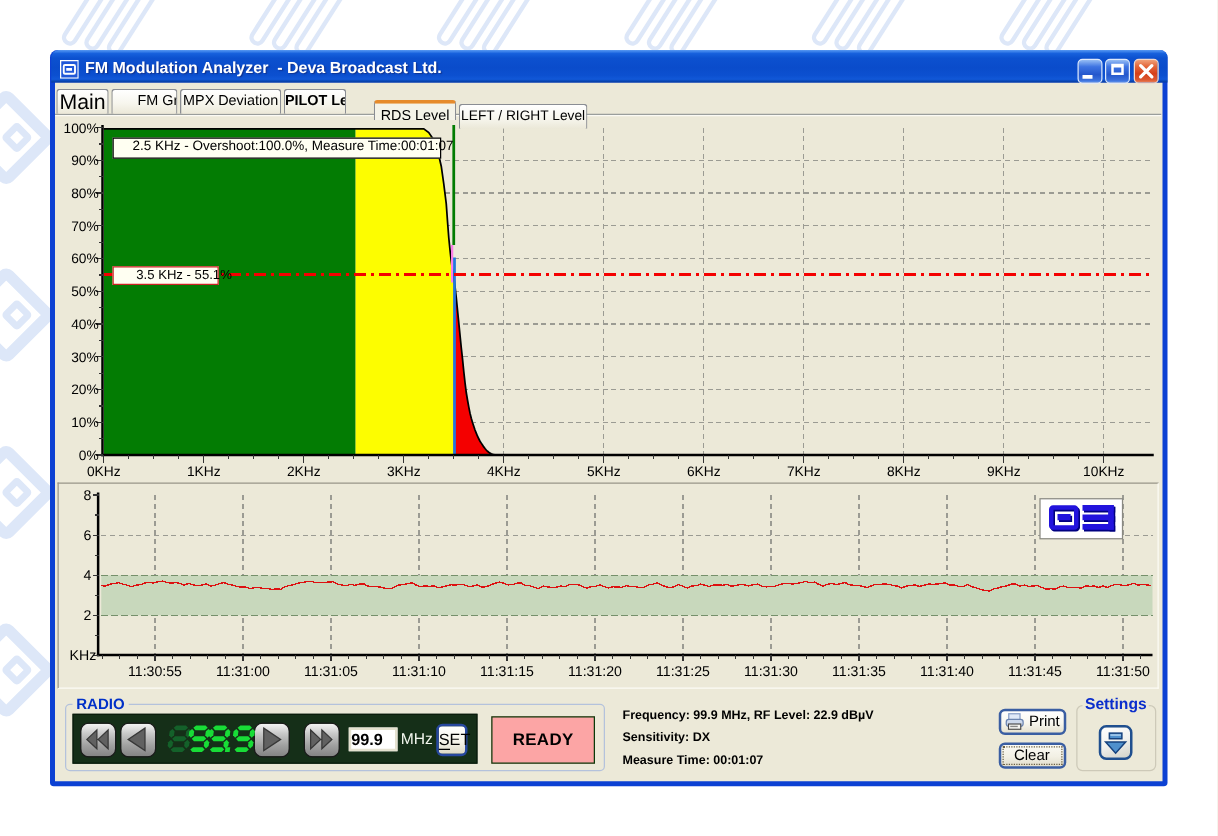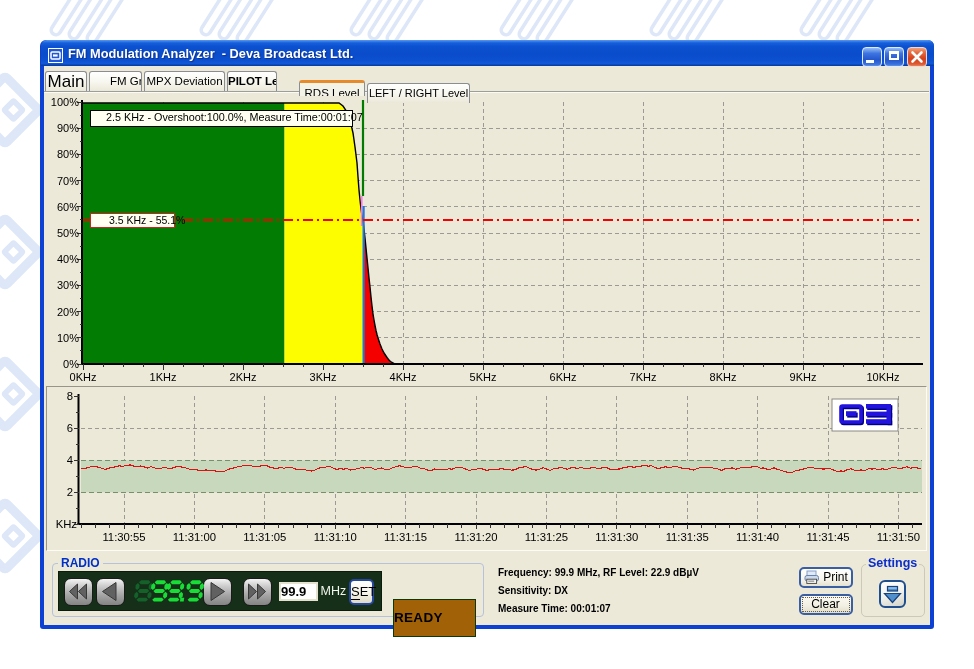--- a/index.html
+++ b/index.html
@@ -122,21 +122,21 @@
       <path d="M200.20,583.10 l1.95,1.95 l0,3.10 l-1.95,1.95 l-1.95,-1.95 l0,-3.10 Z" fill="#18dd37"></path>
       <path d="M200.20,591.80 l1.95,1.95 l0,3.10 l-1.95,1.95 l-1.95,-1.95 l0,-3.10 Z" fill="#18dd37"></path>
       <path d="M187.85,599.65 l1.95,-1.95 l7.60,0 l1.95,1.95 l-1.95,1.95 l-7.60,0 Z" fill="#18dd37"></path>
       <path d="M187.00,583.10 l1.95,1.95 l0,3.10 l-1.95,1.95 l-1.95,-1.95 l0,-3.10 Z" fill="#18dd37"></path>
       <path d="M187.85,590.95 l1.95,-1.95 l7.60,0 l1.95,1.95 l-1.95,1.95 l-7.60,0 Z" fill="#18dd37"></path>
     </g>
   </svg>
 <div class="abs" style="left:279px;top:581.5px;width:39px;height:19.5px;z-index:4;background:#ffffff;border:2.5px solid #e4e1cf;font-size:13px;font-weight:bold;color:#000;text-align:right;line-height:15px;padding-right:16px;">99.9</div>
 <div class="abs" style="left:320.5px;top:584px;z-index:4;font-size:12.5px;color:#f2f6ee;">MHz</div>
 <div class="abs" style="left:349px;top:578.5px;width:25px;height:26px;z-index:4;border:2px solid #26479e;border-radius:5px;background:linear-gradient(180deg,#ffffff 0%,#f6f4ea 55%,#ddd9c6 100%);font-size:13px;color:#000;text-align:right;line-height:22px;"><span style="border-bottom:1px solid #000">S</span>ET</div>
-<div class="abs" style="left:393px;top:599px;width:83px;height:38px;z-index:4;background:#a16207;border:1px solid #0a3a0a;font-size:13.5px;font-weight:bold;color:#000;line-height:36px;letter-spacing:0.3px;">READY</div>
+<div class="abs" style="left:393px;top:573px;width:83px;height:38px;z-index:4;background:#fca5a5;border:1px solid #0a3a0a;font-size:13.5px;font-weight:bold;color:#000;text-align:center;line-height:36px;letter-spacing:0.3px;">READY</div>
 
 <div class="abs" style="left:498px;top:564px;z-index:3;font-size:10px;font-weight:bold;color:#000;line-height:18px;">Frequency: 99.9 MHz, RF Level: 22.9 dBµV<br>Sensitivity: DX<br>Measure Time: 00:01:07</div>
 
 <div class="abs" style="left:798.5px;top:566.5px;width:54px;height:21px;z-index:3;border:2px solid #3a5ea2;border-radius:5px;background:linear-gradient(180deg,#ffffff 0%,#f8f7ef 55%,#e6e2d0 100%);display:flex;align-items:center;justify-content:center;font-size:12px;color:#000;"><svg width="17" height="15" viewBox="0 0 17 15" style="margin-right:3px">
       <rect x="4" y="1" width="9" height="6.5" fill="#dfe9f8" stroke="#8aa0c8" stroke-width="1"></rect>
       <rect x="2" y="5.5" width="13.5" height="5.5" rx="2" fill="#cdd9ec" stroke="#6a84b0" stroke-width="1"></rect>
       <rect x="3.8" y="9.2" width="9.8" height="4.2" fill="#f6f6f2" stroke="#444" stroke-width="0.9"></rect>
       <rect x="5.2" y="10.6" width="6" height="1.1" fill="#888"></rect>
     </svg>Print</div>
 <div class="abs" style="left:798.5px;top:594px;width:54px;height:21px;z-index:3;border:2px solid #3a5ea2;border-radius:5px;background:linear-gradient(180deg,#fbfaf4 0%,#f2f0e4 55%,#e2decc 100%);">

